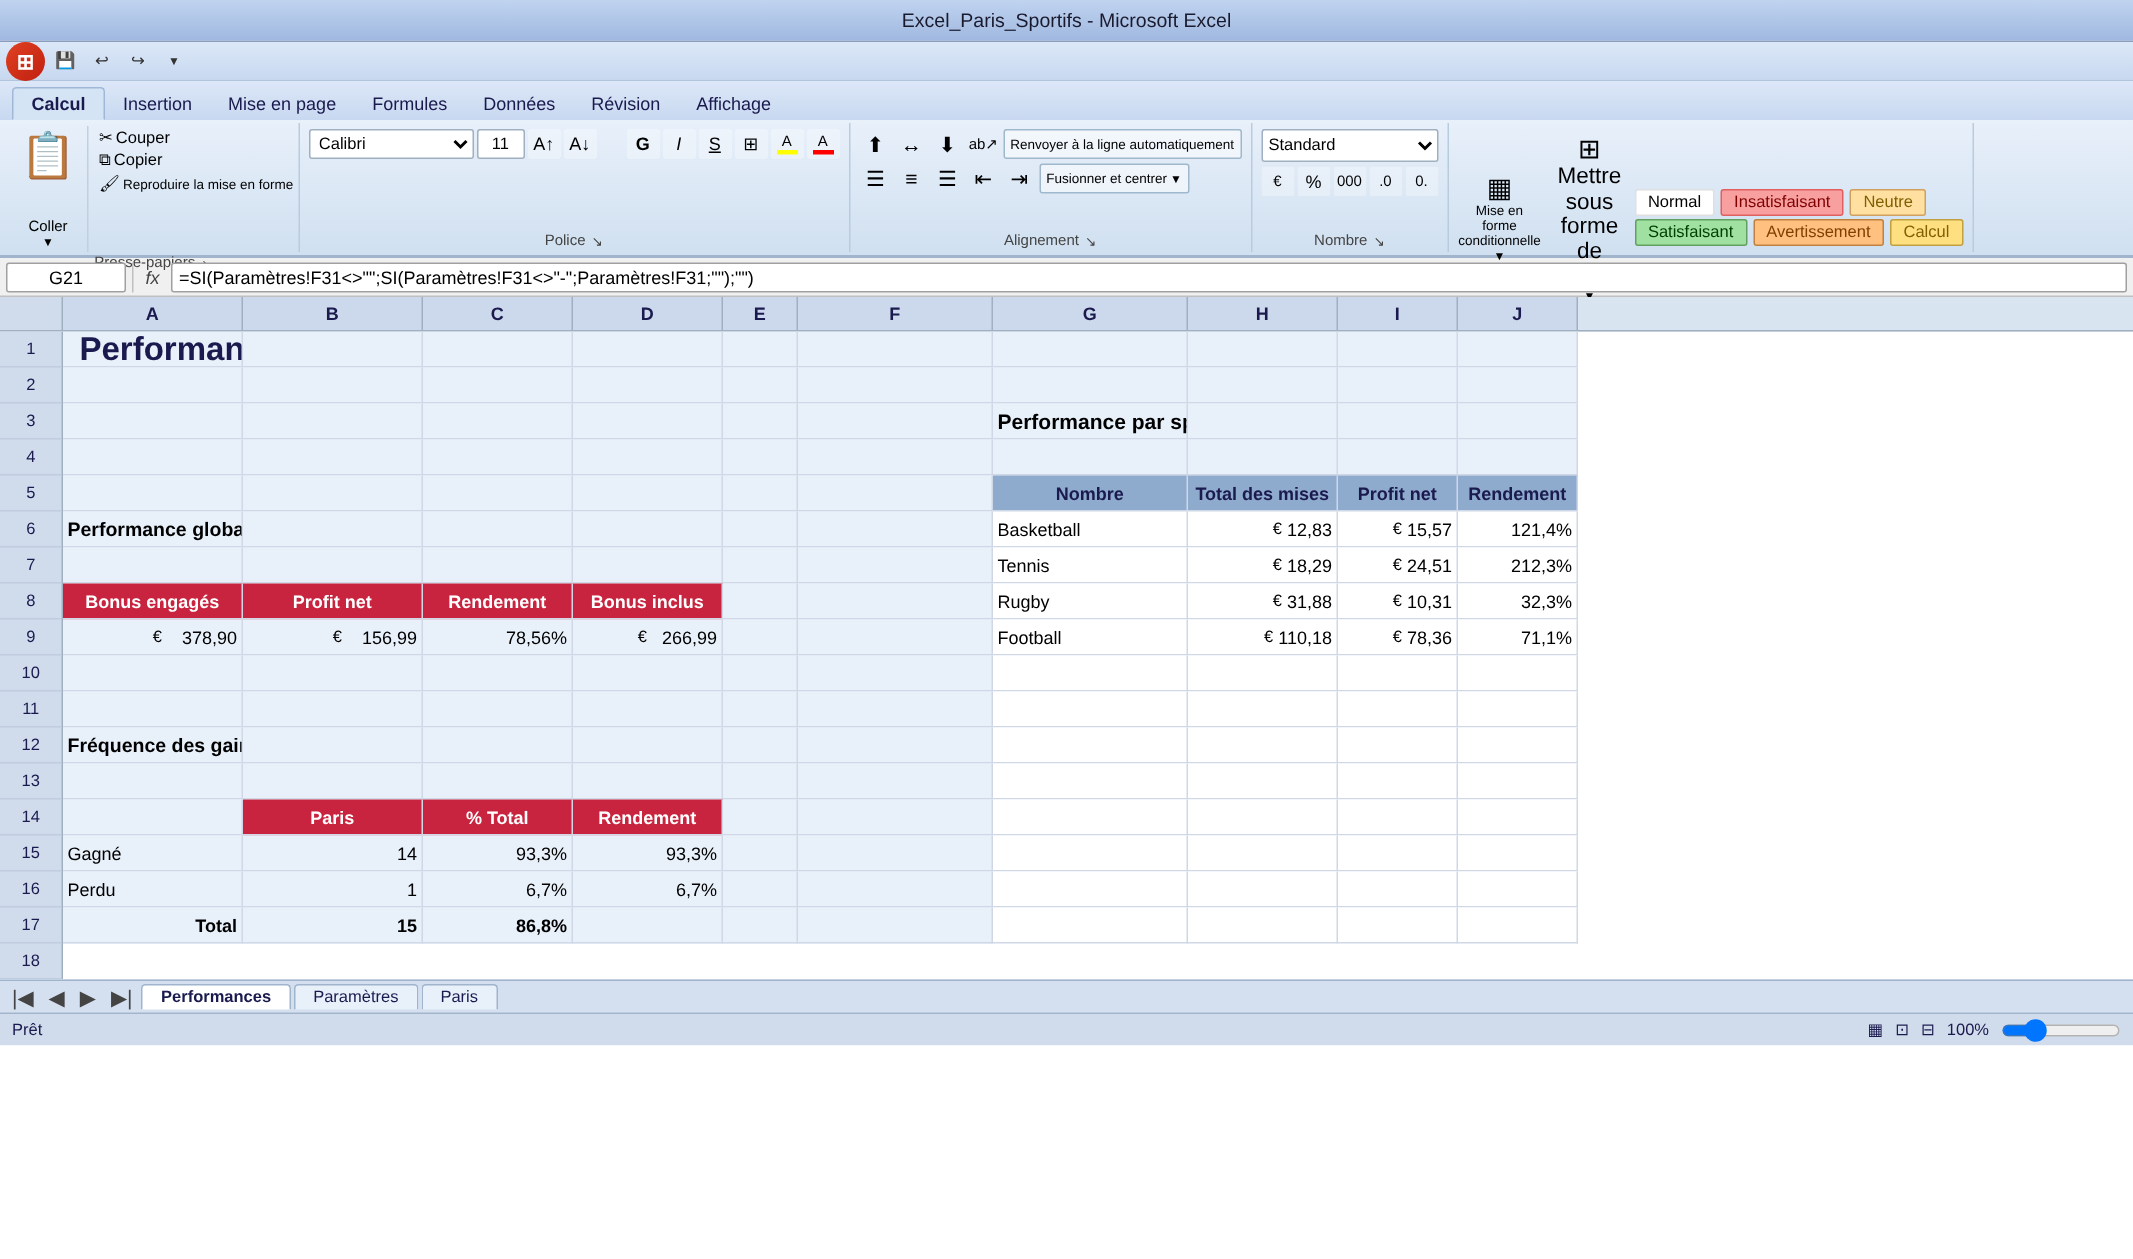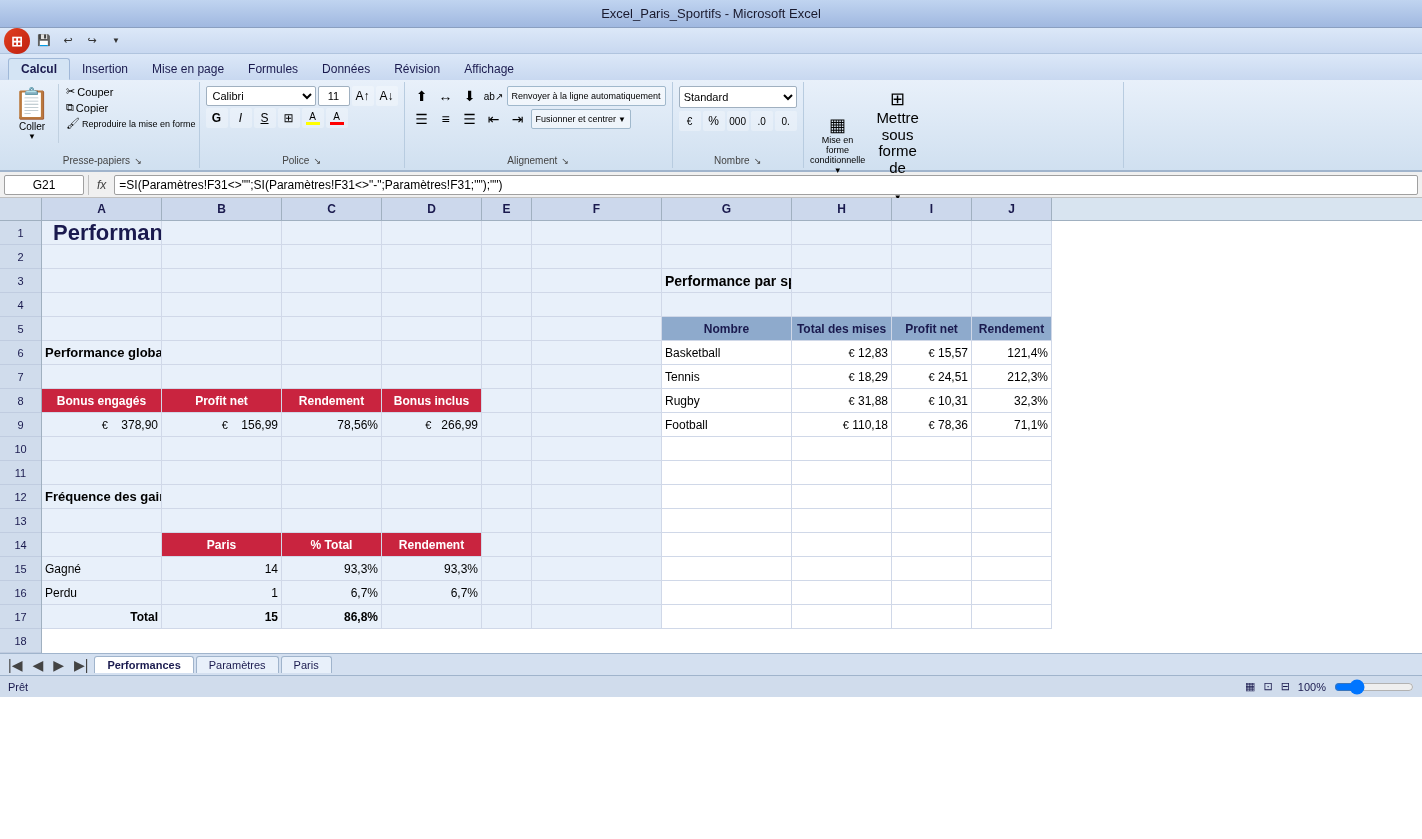--- a/index.html
+++ b/index.html
@@ -303,21 +303,21 @@
   <div class="ribbon-tab">Affichage</div>
 </div>
 
 <div class="ribbon">
 
   <div class="ribbon-group" style="padding-right:0;">
     <div class="ribbon-group-content">
       <div class="clipboard-large">
         <div class="paste-btn">
           <div class="icon">📋</div>
-          <div style="font-size:10px;">Coller</div>
+          <div style="font-size:10px;margin-top:24px;">Coller</div>
           <div style="font-size:8px;">▼</div>
         </div>
       </div>
       <div class="ribbon-col">
         <div class="r-btn-sm">
           <span>✂</span>
           <span>Couper</span>
         </div>
         <div class="r-btn-sm">
           <span>⧉</span>
@@ -329,21 +329,21 @@
         </div>
       </div>
     </div>
     <div class="ribbon-group-label">
       <span>Presse-papiers</span>
       <span style="font-size:9px;">↘</span>
     </div>
   </div>
 
   <div class="ribbon-group" style="min-width:190px;">
-    <div class="ribbon-group-content" style="flex-direction:column; gap:2px; padding-top:2px;">
+    <div class="ribbon-group-content" style="flex-direction:row; gap:20px; padding-top:2px;">
       <div class="font-row">
         <select class="ribbon-select" style="width:110px;">
           <option>Calibri</option>
         </select>
         <input class="ribbon-input" value="11" style="">
         <div class="fmt-btn">A↑</div>
         <div class="fmt-btn">A↓</div>
       </div>
       <div class="font-row">
         <div class="fmt-btn bold">G</div>
@@ -420,20 +420,32 @@
         <div style="display:flex; gap:4px; flex:1;">
           <div class="cond-btn">
             <div class="icon">▦</div>
             <div style="font-size:9px; line-height:1.1;">Mise en forme conditionnelle</div>
             <div style="font-size:8px;">▼</div>
           </div>
           <div class="cond-btn">
             <div class="icon">⊞</div>
             <div style="font-size:15px; line-height:1.1;">Mettre sous forme de tableau</div>
             <div style="font-size:8px;">▼</div>
+          </div>
+        </div>
+        <div style="display:flex; flex-direction:column; gap:2px; flex:1;">
+          <div style="display:flex; gap:4px;">
+            <div class="style-box style-normal">Normal</div>
+            <div class="style-box style-bad">Insatisfaisant</div>
+            <div class="style-box style-neutral">Neutre</div>
+          </div>
+          <div style="display:flex; gap:4px;">
+            <div class="style-box style-good">Satisfaisant</div>
+            <div class="style-box style-warning">Avertissement</div>
+            <div class="style-box style-calc">Calcul</div>
           </div>
         </div>
       </div>
     </div>
     <div class="ribbon-group-label">
       <span>Style</span>
     </div>
   </div>
 </div>
 

